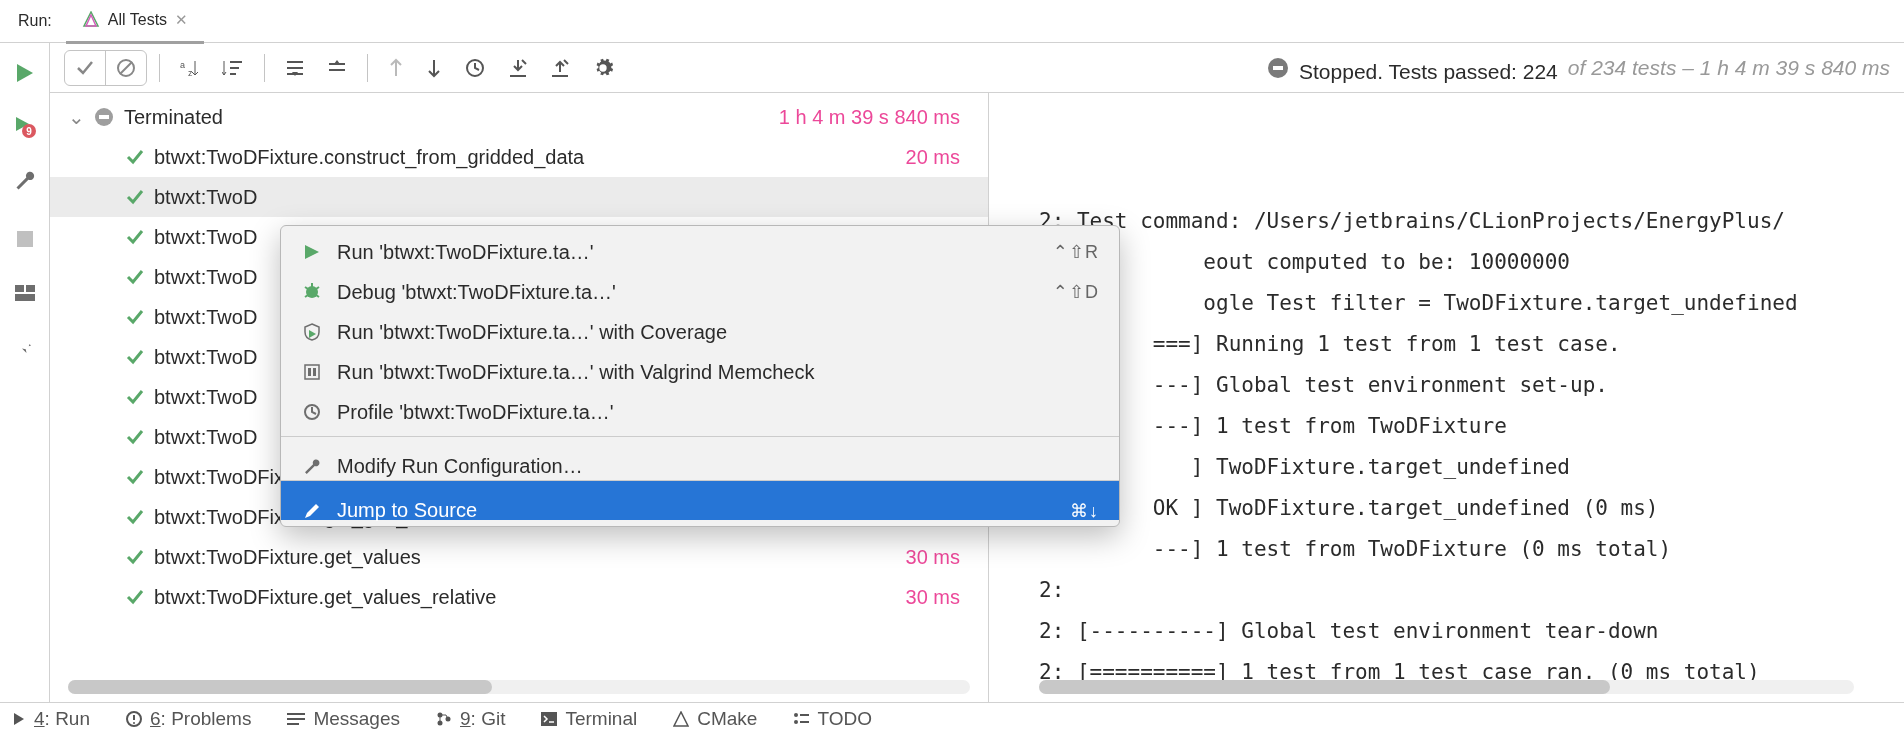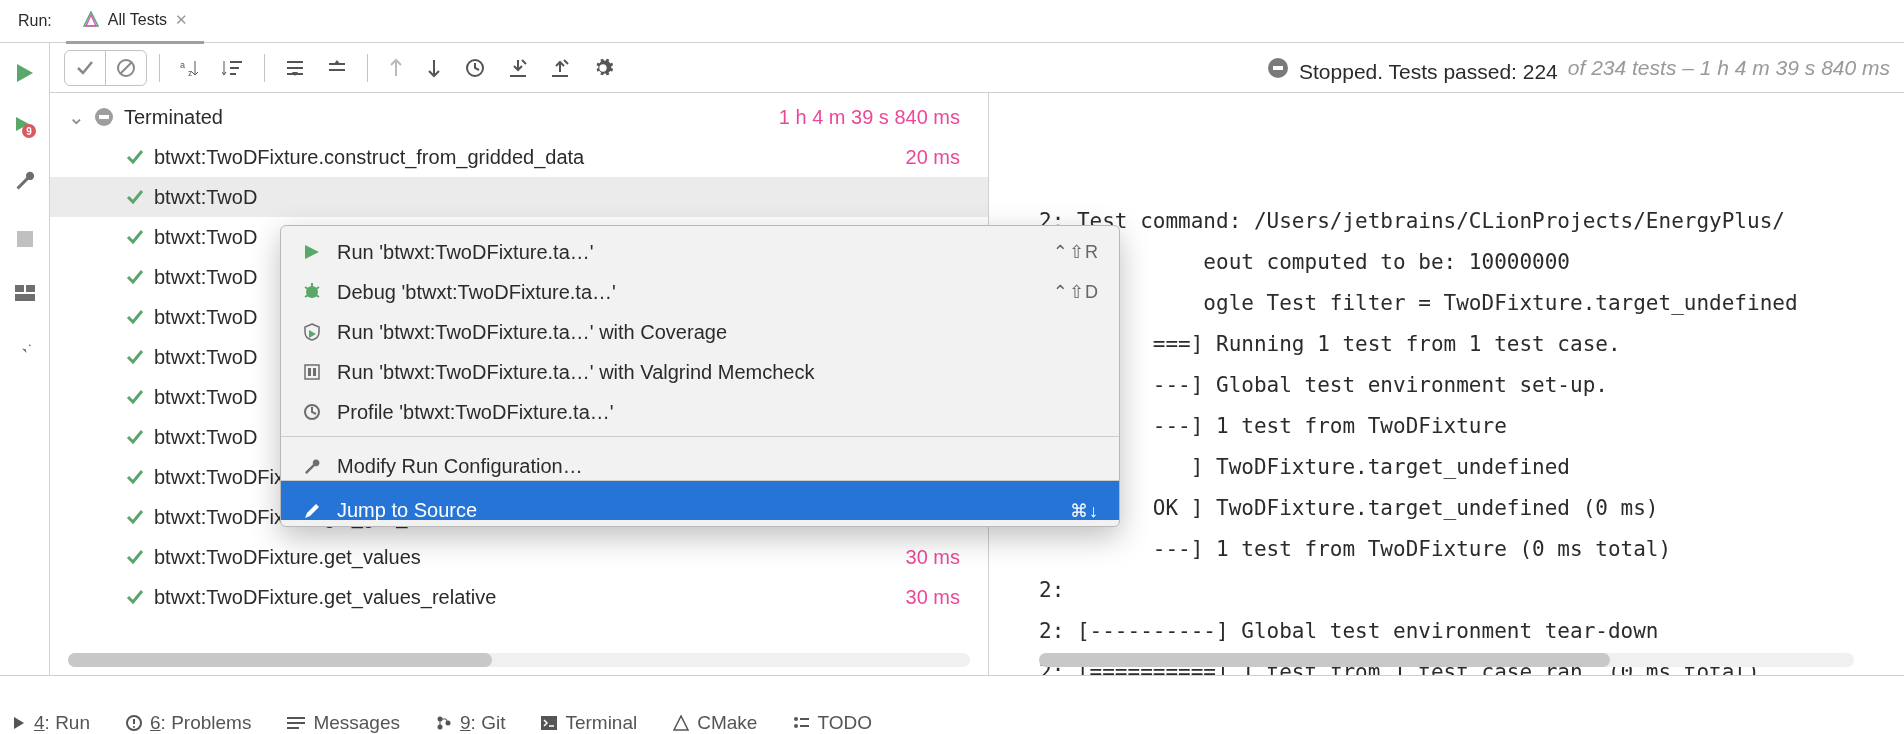--- a/index.html
+++ b/index.html
@@ -41,21 +41,21 @@
 
 .context-menu { position: absolute; left: 280px; top: 225px; width: 840px; background: #f2f2f2; border: 1px solid #b8b8b8; border-radius: 6px; box-shadow: 0 10px 30px rgba(0,0,0,0.25); z-index: 100; padding: 6px 0; }
 .cm-item { display: flex; align-items: center; height: 40px; padding: 0 20px; gap: 14px; font-size: 20px; cursor: pointer; }
 .cm-item .cm-label { flex: 1; }
 .cm-item .cm-short { color: #666; font-size: 18px; letter-spacing: 1px; }
 .cm-item.sep-line { border-top: 1px solid #ccc; margin-top: 4px; padding-top: 20px; }
 .cm-item.highlight { background: #2675d6; color: #fff; }
 .cm-item.highlight .cm-short { color: #fff; }
 .cm-ico { width: 22px; display: inline-flex; justify-content: center; }
 
-.bottom-bar { display: flex; align-items: flex-end; height: 59px; border-top: 1px solid #d1d1d1; padding: 0 14px; gap: 36px; font-size: 19px; color: #555; }
+.bottom-bar { display: flex; align-items: center; height: 32px; border-top: 1px solid #d1d1d1; padding: 0 14px; gap: 36px; font-size: 19px; color: #555; }
 .bb-item { display: flex; align-items: center; gap: 8px; cursor: pointer; }
 .bb-item .u { text-decoration: underline; }
 
 .hscroll { height: 14px; background: #f0f0f0; border-radius: 7px; position: absolute; bottom: 8px; left: 18px; right: 18px; }
 .hscroll .thumb { height: 100%; background: #c8c8c8; border-radius: 7px; position: absolute; }
 svg { display: block; }
 </style>
 </head>
 <body>
 

